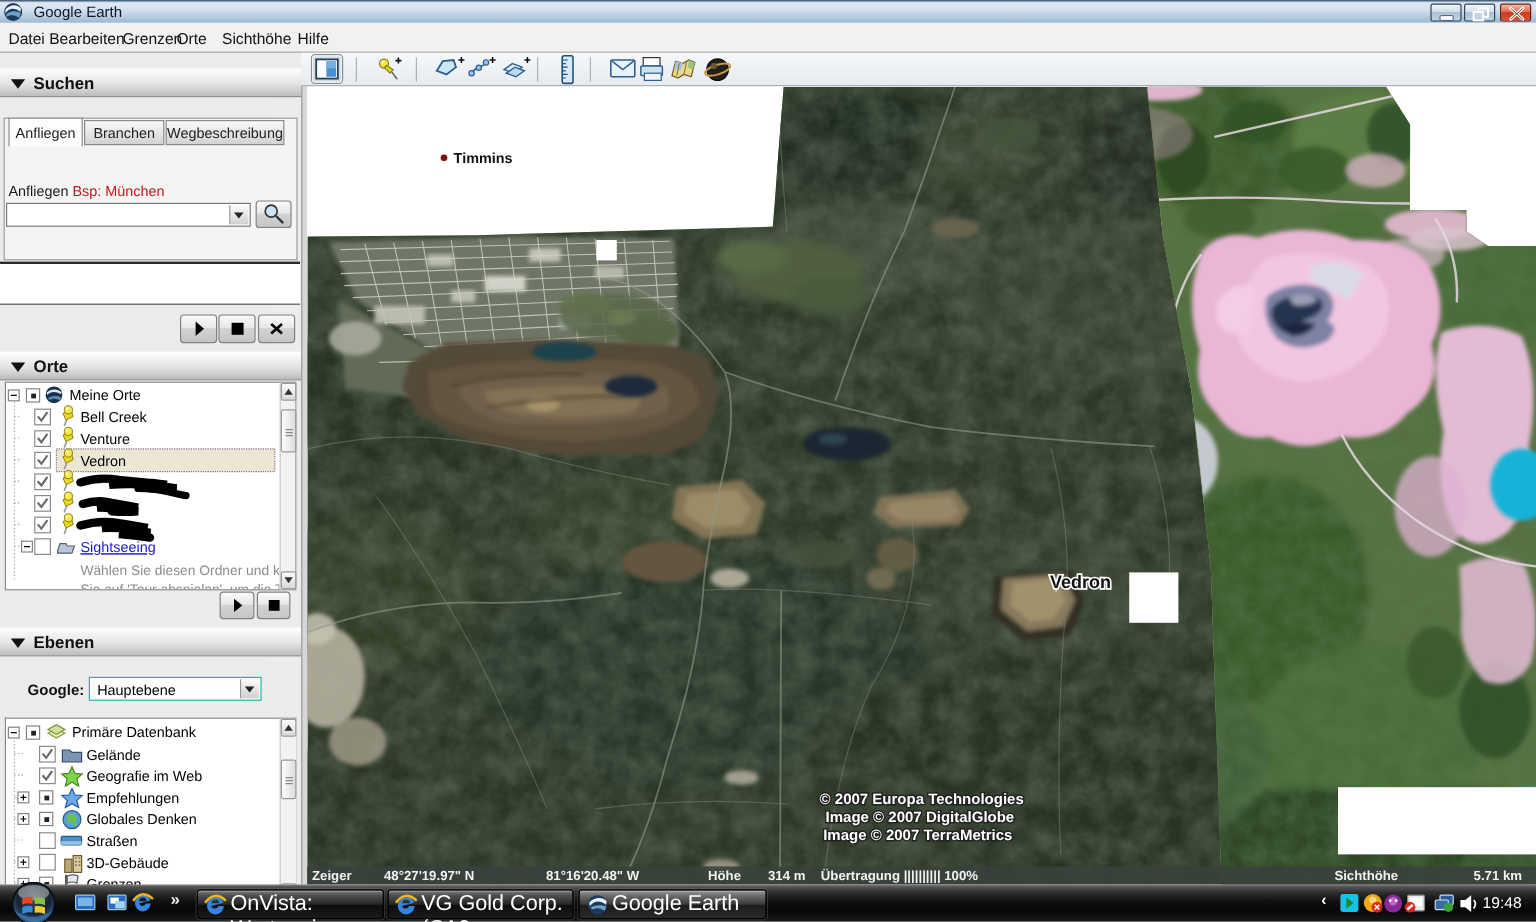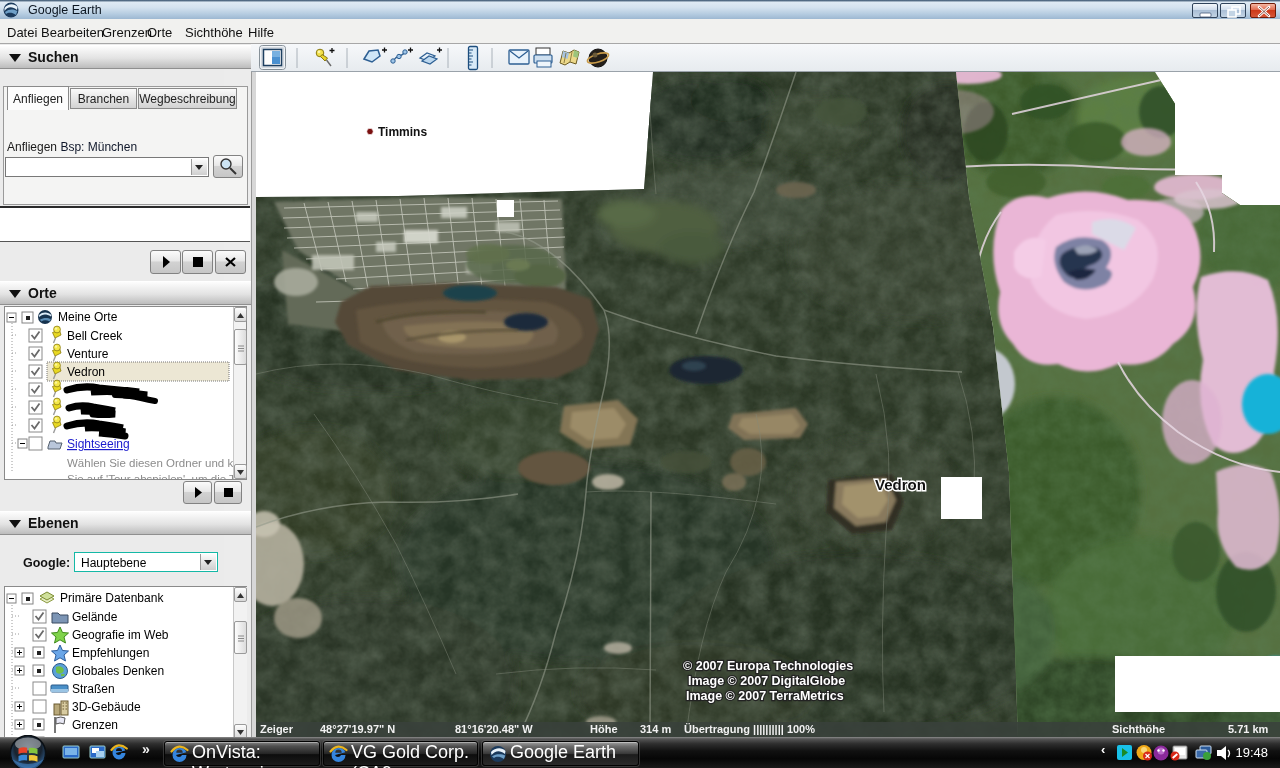--- a/index.html
+++ b/index.html
@@ -10,21 +10,21 @@
 .winbtn{position:absolute;top:3px;width:26px;height:15px;border:1px solid #30435a;border-radius:2px;
  background:linear-gradient(180deg,#f4f8fb 0%,#cfdceb 45%,#aabfd6 50%,#c3d4e4 100%);}
 .winbtn svg{position:absolute;left:0;top:0}
 #btnclose{background:linear-gradient(180deg,#f5b8a4 0%,#e06a4e 45%,#ce3a1a 50%,#d55537 100%);border-color:#6e1b08}
 
 #menubar{position:absolute;left:0;top:19px;width:1280px;height:25px;background:#f1f1ef;border-bottom:1px solid #a7a7a7}
 #menubar span{position:absolute;top:6px;font-size:13px;color:#111}
 
 #toolbar{position:absolute;left:251px;top:44px;width:1029px;height:28px;background:linear-gradient(180deg,#f6f8fa,#e7ebef);border-bottom:1px solid #9aa2aa}
 
-#sidebar{position:absolute;left:0;top:44px;width:224px;height:693px;background:#ebebeb}
+#sidebar{position:absolute;left:0;top:56px;width:224px;height:693px;background:#ebebeb}
 #splitter{position:absolute;left:251px;top:72px;width:5px;height:665px;background:#d7d7d7;border-left:1px solid #9a9a9a}
 .phead{position:absolute;left:0;width:251px;height:24px;background:linear-gradient(180deg,#fdfdfd 0%,#e3e3e3 55%,#bcbcbc 100%);border-top:1px solid #fff;border-bottom:1px solid #8f8f8f}
 .phead .tri{position:absolute;left:9px;top:8px;width:0;height:0;border-left:6px solid transparent;border-right:6px solid transparent;border-top:8px solid #111}
 .phead .lbl{position:absolute;left:28px;top:3px;font-size:14px;font-weight:bold;color:#111}
 
 .tab{position:absolute;font-size:12px;color:#222;border:1px solid #8a8a8a;text-align:center}
 
 .gbtn{position:absolute;border:1px solid #828282;border-radius:3px;background:linear-gradient(180deg,#fbfbfb 0%,#e8e8e8 45%,#d2d2d2 50%,#c6c6c6 100%)}
 .treebox{position:absolute;background:#fff;border:1px solid #8a8a8a}
 
@@ -154,21 +154,21 @@
 <div id="sidebar">
 
  <div class="phead" style="top:1px">
       <div class="tri"></div>
       <div class="lbl">Suchen</div>
     </div>
  <div class="abs" style="left:3px;top:42px;width:245px;height:119px;background:#f4f4f3;border:1px solid #9a9a9a"></div>
  <div class="tab" style="left:7px;top:42px;width:62px;height:24px;background:#fdfdfd;border-bottom:none;line-height:24px">Anfliegen</div>
  <div class="tab" style="left:70px;top:44px;width:67px;height:21px;background:linear-gradient(180deg,#fafafa,#d2d2d2);line-height:21px">Branchen</div>
  <div class="tab" style="left:138px;top:44px;width:99px;height:21px;background:linear-gradient(180deg,#fafafa,#d2d2d2);line-height:21px">Wegbeschreibung</div>
- <div class="abs" style="left:7px;top:96px;font-size:12px;color:#1a1a1a">Anfliegen <span style="color:#0f172a">Bsp: München</span></div>
+ <div class="abs" style="left:7px;top:96px;font-size:12px;color:#1a1a1a">Anfliegen <span style="color:#b91c1c">Bsp: München</span></div>
  <div class="abs" style="left:5px;top:113px;width:204px;height:20px;background:#fff;border:1px solid #787878">
    <div class="abs" style="right:1px;top:1px;width:16px;height:16px;background:linear-gradient(180deg,#fcfcfc,#cfcfcf);border-left:1px solid #9a9a9a"></div>
    <div class="abs" style="right:5px;top:7px;width:0;height:0;border-left:4px solid transparent;border-right:4px solid transparent;border-top:5px solid #222"></div>
  </div>
  <div class="gbtn" style="left:213px;top:111px;width:30px;height:23px">
    <svg width="28" height="21">
         <circle cx="12" cy="8" r="5" fill="#cce4f4" stroke="#333" stroke-width="1.4"></circle>
         <line x1="16" y1="12" x2="22" y2="18" stroke="#333" stroke-width="2"></line>
       </svg>
  </div>

